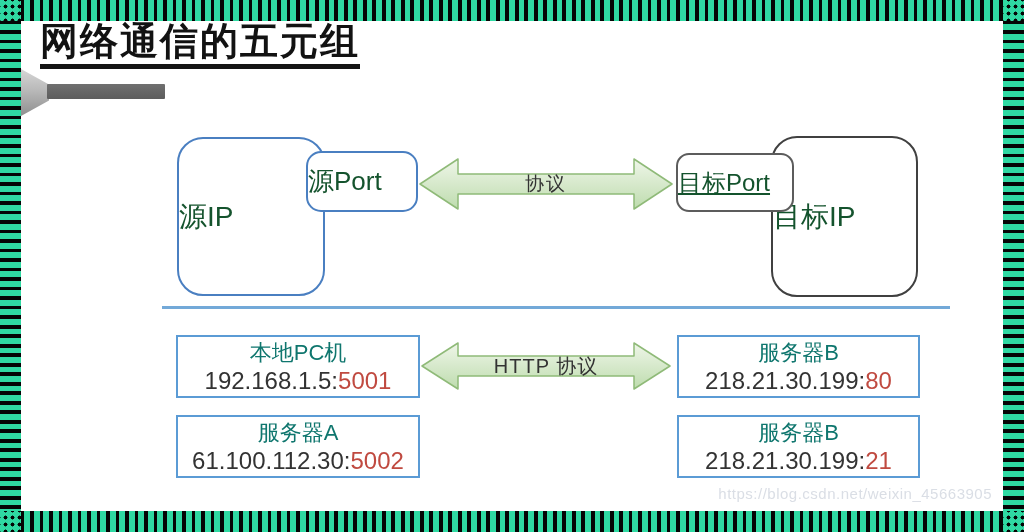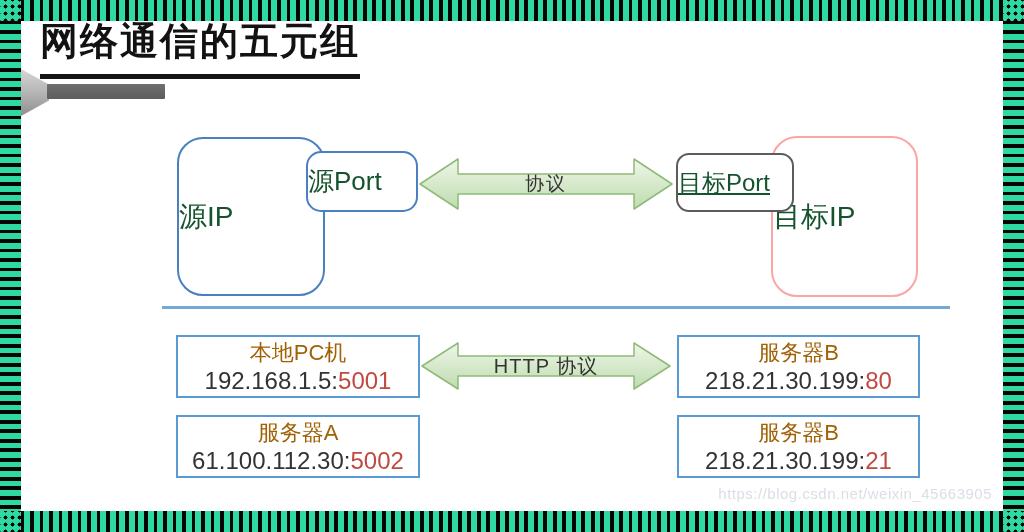--- a/index.html
+++ b/index.html
@@ -27,59 +27,59 @@
     background-size:7px 7px; background-position:2px 3px;
   }
   .c-tl { left:0; top:0; } .c-tr { right:0; top:0; }
   .c-bl { left:0; bottom:0; } .c-br { right:0; bottom:0; }
 
   
   .title {
     position:absolute; left:40px; top:22px;
     font-family:"DejaVu Sans","Liberation Sans",sans-serif;
     font-size:38px; font-weight:800; color:#121212; letter-spacing:2px;
-    line-height:1.05; padding-bottom:12px; border-bottom:5px solid #141414;
+    line-height:1.05; padding-bottom:2px; border-bottom:5px solid #141414;
   }
   
   .funnel {
     position:absolute; left:21px; top:69px; width:28px; height:47px;
     background:linear-gradient(180deg,#d6d6d6 0%,#b9b9b9 45%,#8f8f8f 100%);
     clip-path:polygon(0 0, 100% 33%, 100% 67%, 0 100%);
   }
   .gray-bar {
     position:absolute; left:47px; top:84px; width:118px; height:15px;
     background:linear-gradient(180deg,#6f6f6f,#5d5d5d); border-radius:1px;
   }
 
   
   .node {
     position:absolute; background:#ffffff; display:flex; align-items:center; justify-content:flex-start;
     color:#14532d;
   }
   .src-ip   { left:177px; top:137px; width:148px; height:159px; border:2px solid #4a7fc1; border-radius:26px; font-size:28px; z-index:1; }
   .src-port { left:306px; top:151px; width:112px; height:61px;  border:2px solid #4a7fc1; border-radius:15px; font-size:26px; z-index:2; }
   .dst-port { left:676px; top:153px; width:118px; height:59px;  border:2px solid #5c5c5c; border-radius:13px; font-size:24px; z-index:2;text-decoration:underline; }
-  .dst-ip   { left:771px; top:136px; width:147px; height:161px; border:2px solid #fca5a5; border-radius:26px; font-size:28px; z-index:1; }
+  .dst-ip   { left:771px; top:136px; width:147px; height:161px; border:2px solid #404040; border-radius:26px; font-size:28px; z-index:1; }
 
   .arrow-wrap { position:absolute; }
   .arrow-label {
     position:absolute; inset:0; display:flex; align-items:center; justify-content:center;
     font-size:19px; color:#333333; letter-spacing:2px;
   }
   .arrow-label.big { font-size:20px; letter-spacing:1px; }
 
   .divider { position:absolute; left:162px; top:306px; width:788px; height:3px; background:#73a9d8; }
 
   
   .ex-box {
     position:absolute; background:#ffffff; border:2px solid #5b9bd5;
     display:flex; flex-direction:column; align-items:center; justify-content:center;
     color:#222222; text-align:center;
   }
-  .ex-name { font-size:22px; line-height:27px; color:#a16207; }
+  .ex-name { font-size:22px; line-height:27px; color:#0f766e; }
   .ex-ip   { font-size:24px; line-height:29px; color:#333333; }
   .ex-port { color:#c04a40; }
 
   .watermark {
     position:absolute; left:700px; top:485px; width:292px; text-align:right;
     font-size:15px; color:#dadee5; letter-spacing:0.5px;
   }
 </style>
 </head>
 <body>

